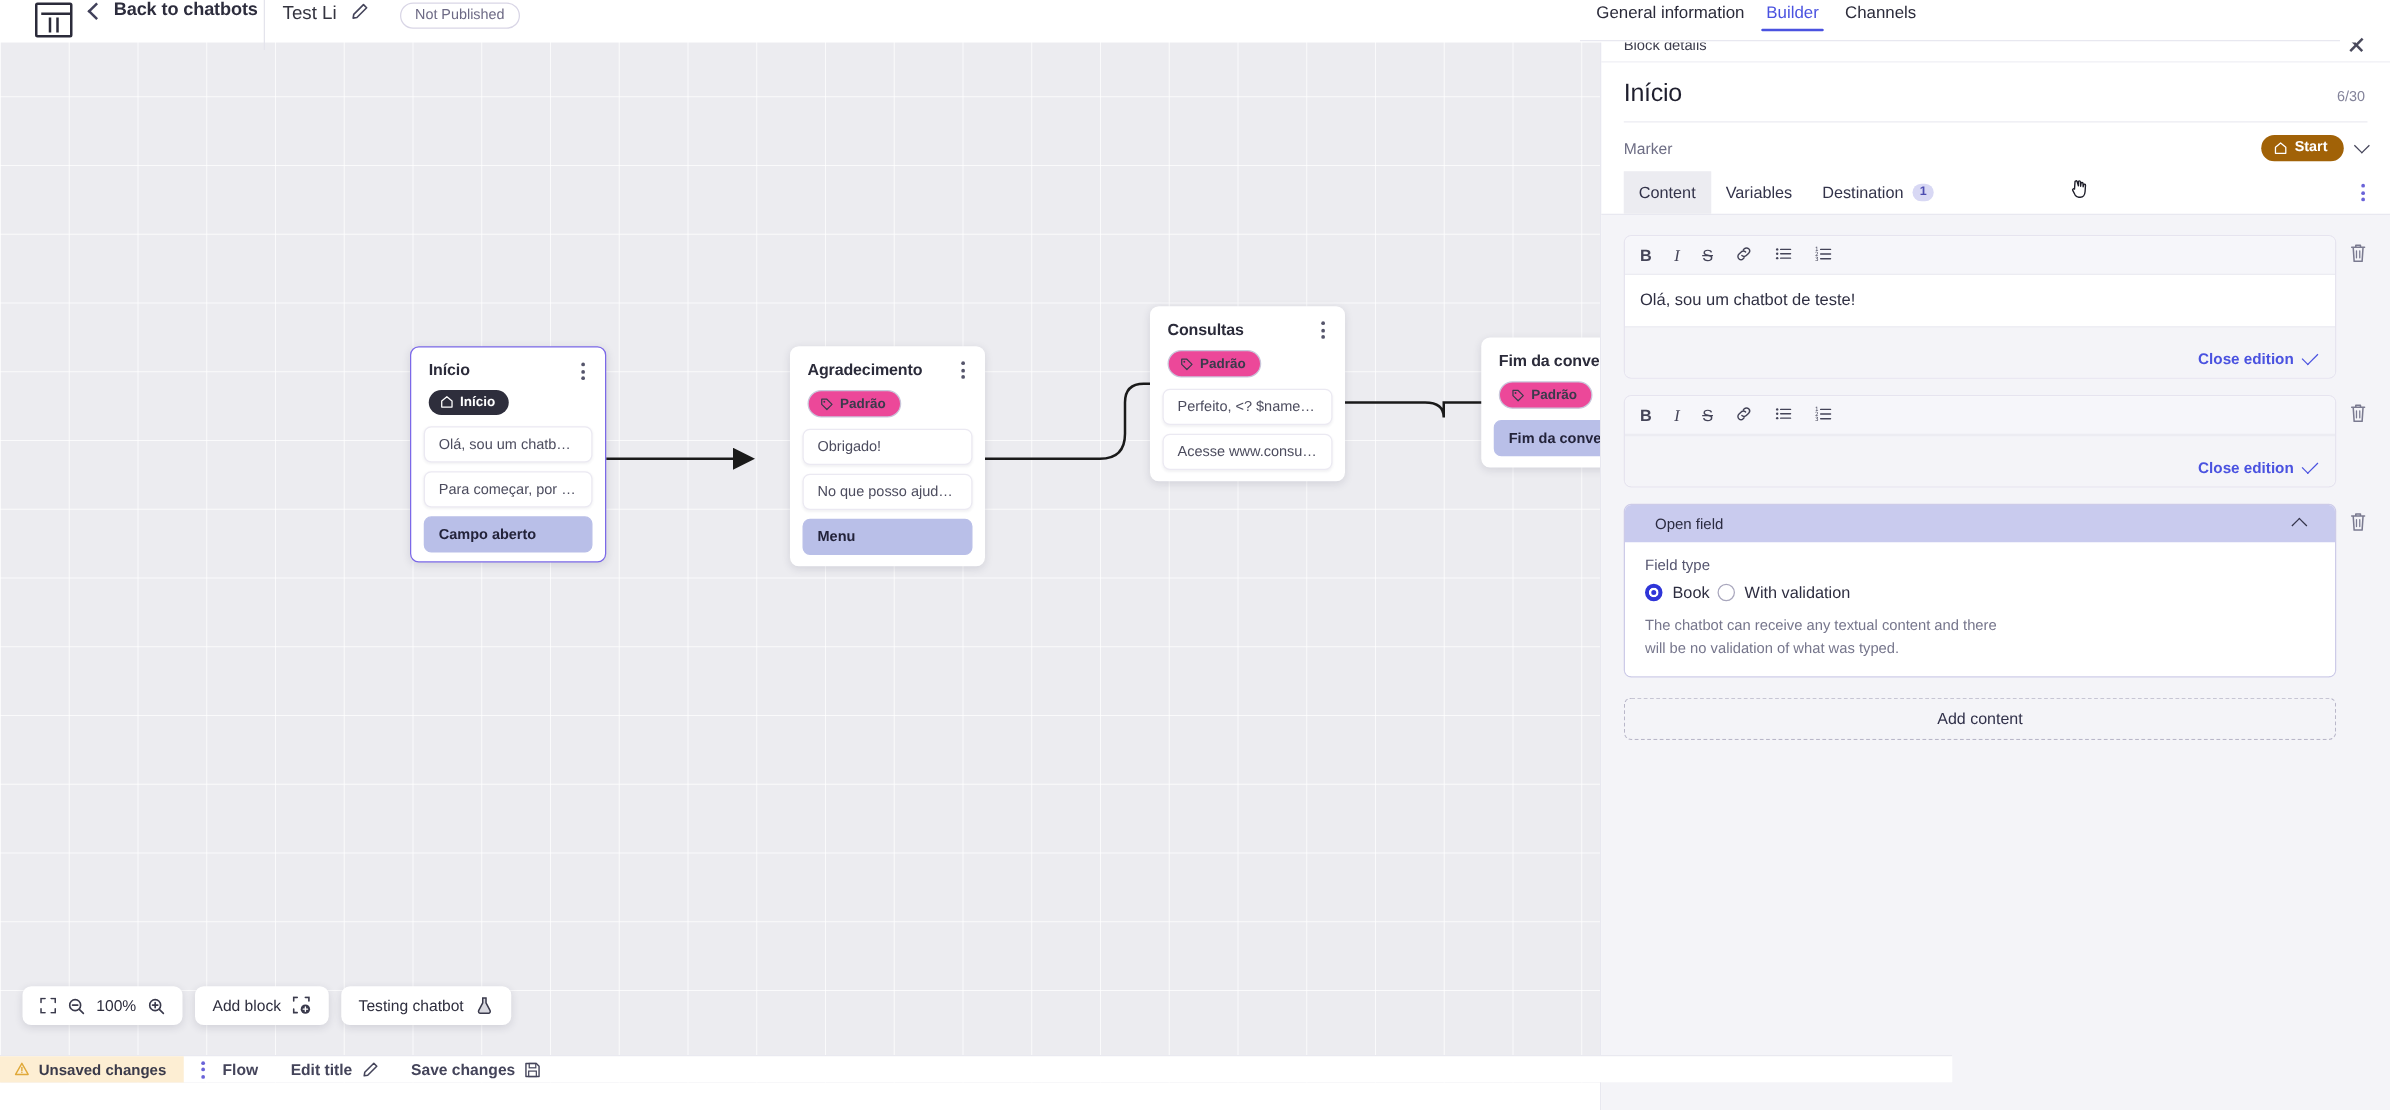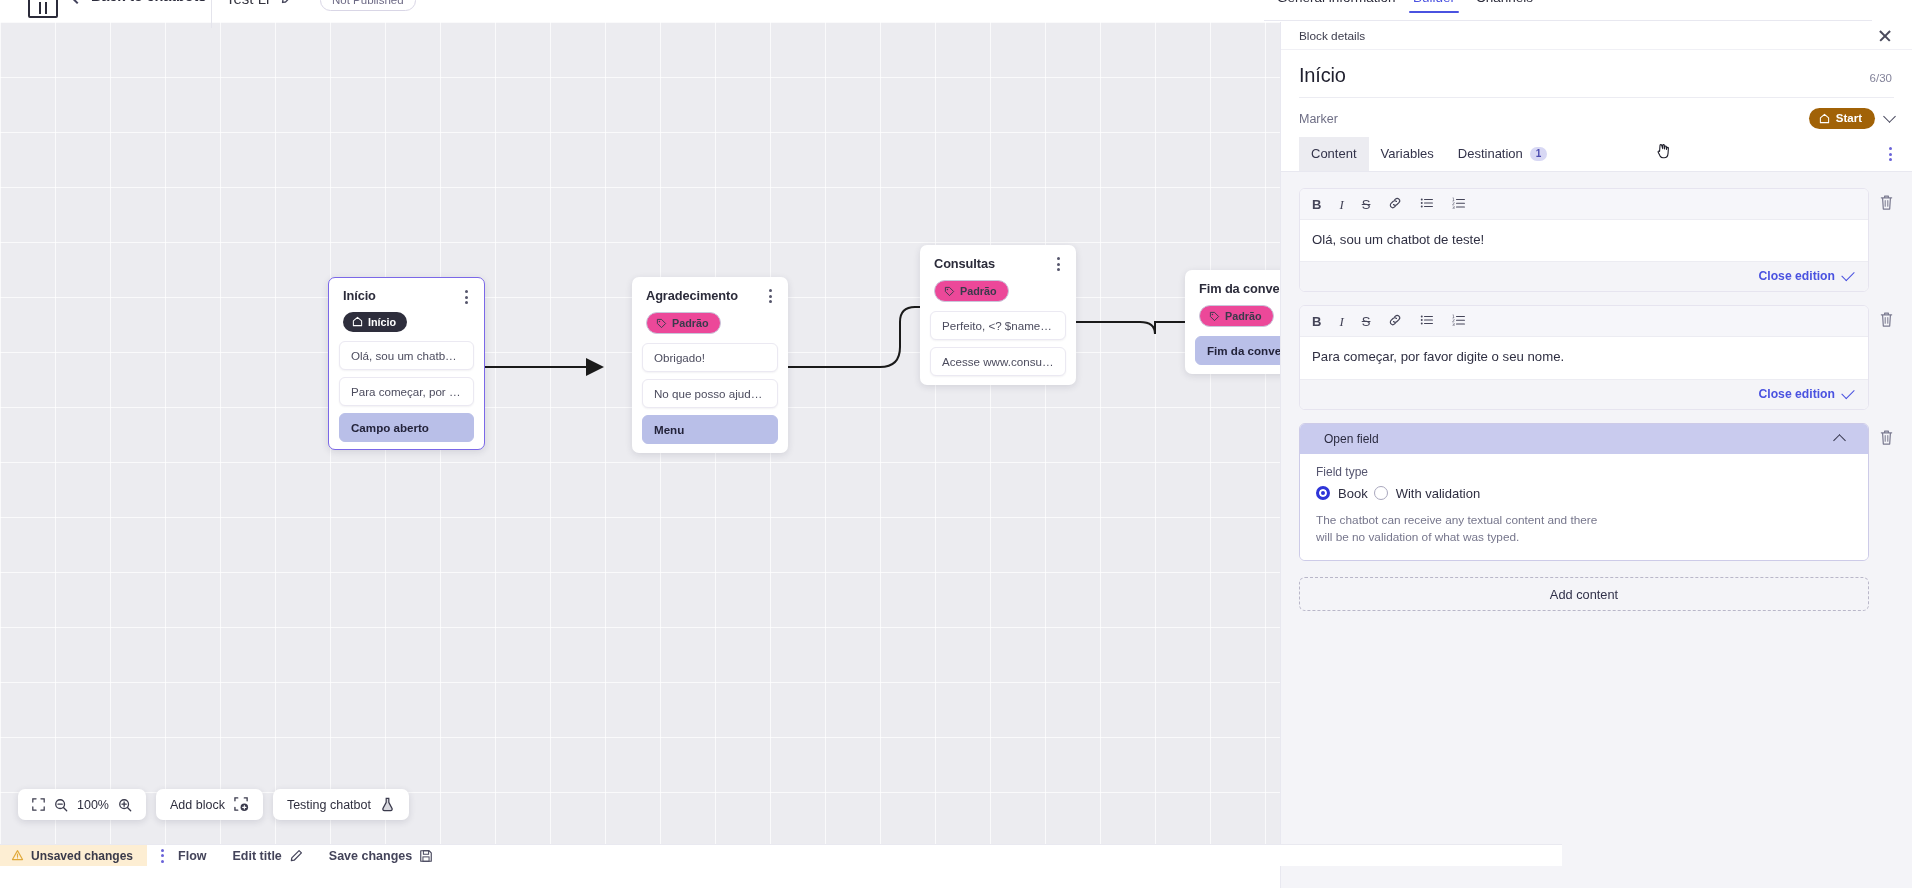--- a/index.html
+++ b/index.html
@@ -6,21 +6,21 @@
   html, body {
     width: 1912px; height: 888px;
     font-family: "Liberation Sans", sans-serif;
     background: #ffffff;
     overflow: hidden;
   }
   #app { position: relative; width: 1912px; height: 888px; }
 
   
   .topbar {
-    position: absolute; top: 0; left: 0; width: 1884px; height: 22px;
+    position: absolute; top: 12px; left: 0; width: 1884px; height: 22px;
     background: #ffffff; display: flex; align-items: center;
     z-index: 40;
   }
   .logo-mark {
     position: absolute; left: 28px; top: -10px;
     width: 30px; height: 28px;
     border: 2px solid #2b2b3a; border-radius: 2px;
     display: flex; align-items: flex-end; justify-content: center;
   }
   .logo-mark::before {
@@ -256,21 +256,21 @@
   }
   .etb { font-size: 13px; color: #444458; cursor: pointer; line-height: 1; }
   .etb.b { font-weight: bold; }
   .etb.i { font-style: italic; font-family: "Liberation Serif", serif; }
   .etb.s { text-decoration: line-through; }
   .editor-text {
     padding: 11px 12px 13px; font-size: 13.2px; color: #2f2f42;
     background: #ffffff; line-height: 1.32; min-height: 20px;
   }
   .editor-foot {
-    background: #f4f4f8; padding: 7px 14px 8px;
+    background: #f4f4f8; padding: 18px 14px 8px;
     display: flex; justify-content: flex-end; align-items: center; gap: 7px;
     border-top: 1px solid #ececf2;
   }
   .close-edition { font-size: 12.2px; font-weight: bold; color: #4a52e0; cursor: pointer; }
   .chk {
     width: 12px; height: 7px; border-left: 1.8px solid #4a52e0;
     border-bottom: 1.8px solid #4a52e0; transform: rotate(-45deg);
     margin-bottom: 3px;
   }
   .trash { width: 15px; height: 17px; margin-top: 6px; cursor: pointer; flex: none; }
@@ -594,21 +594,20 @@
             </span>
             <span class="etb">
               <svg width="14" height="14" viewBox="0 0 16 16">
                   <text x="0" y="5.6" font-size="5.2" fill="#444458" font-family="DejaVu Sans">1</text>
                   <text x="0" y="10" font-size="5.2" fill="#444458" font-family="DejaVu Sans">2</text>
                   <text x="0" y="14.3" font-size="5.2" fill="#444458" font-family="DejaVu Sans">3</text>
                   <path d="M5.2 4h9M5.2 8.3h9M5.2 12.6h9" stroke="#444458" stroke-width="1.3" stroke-linecap="round"></path>
                 </svg>
             </span>
           </div>
-          <div class="editor-text">Para começar, por favor digite o seu nome.</div>
           <div class="editor-foot">
             <span class="close-edition">Close edition</span>
             <span class="chk"></span>
           </div>
         </div>
         <span class="trash">
           <svg width="15" height="17" viewBox="0 0 16 18">
               <path d="M2.5 4h11M6 4V2.2h4V4M3.8 4l.8 12h6.8l.8-12" fill="none" stroke="#7a7a90" stroke-width="1.3" stroke-linejoin="round" stroke-linecap="round"></path>
               <path d="M6.6 7v6M9.4 7v6" stroke="#7a7a90" stroke-width="1.1" stroke-linecap="round"></path>
             </svg>

